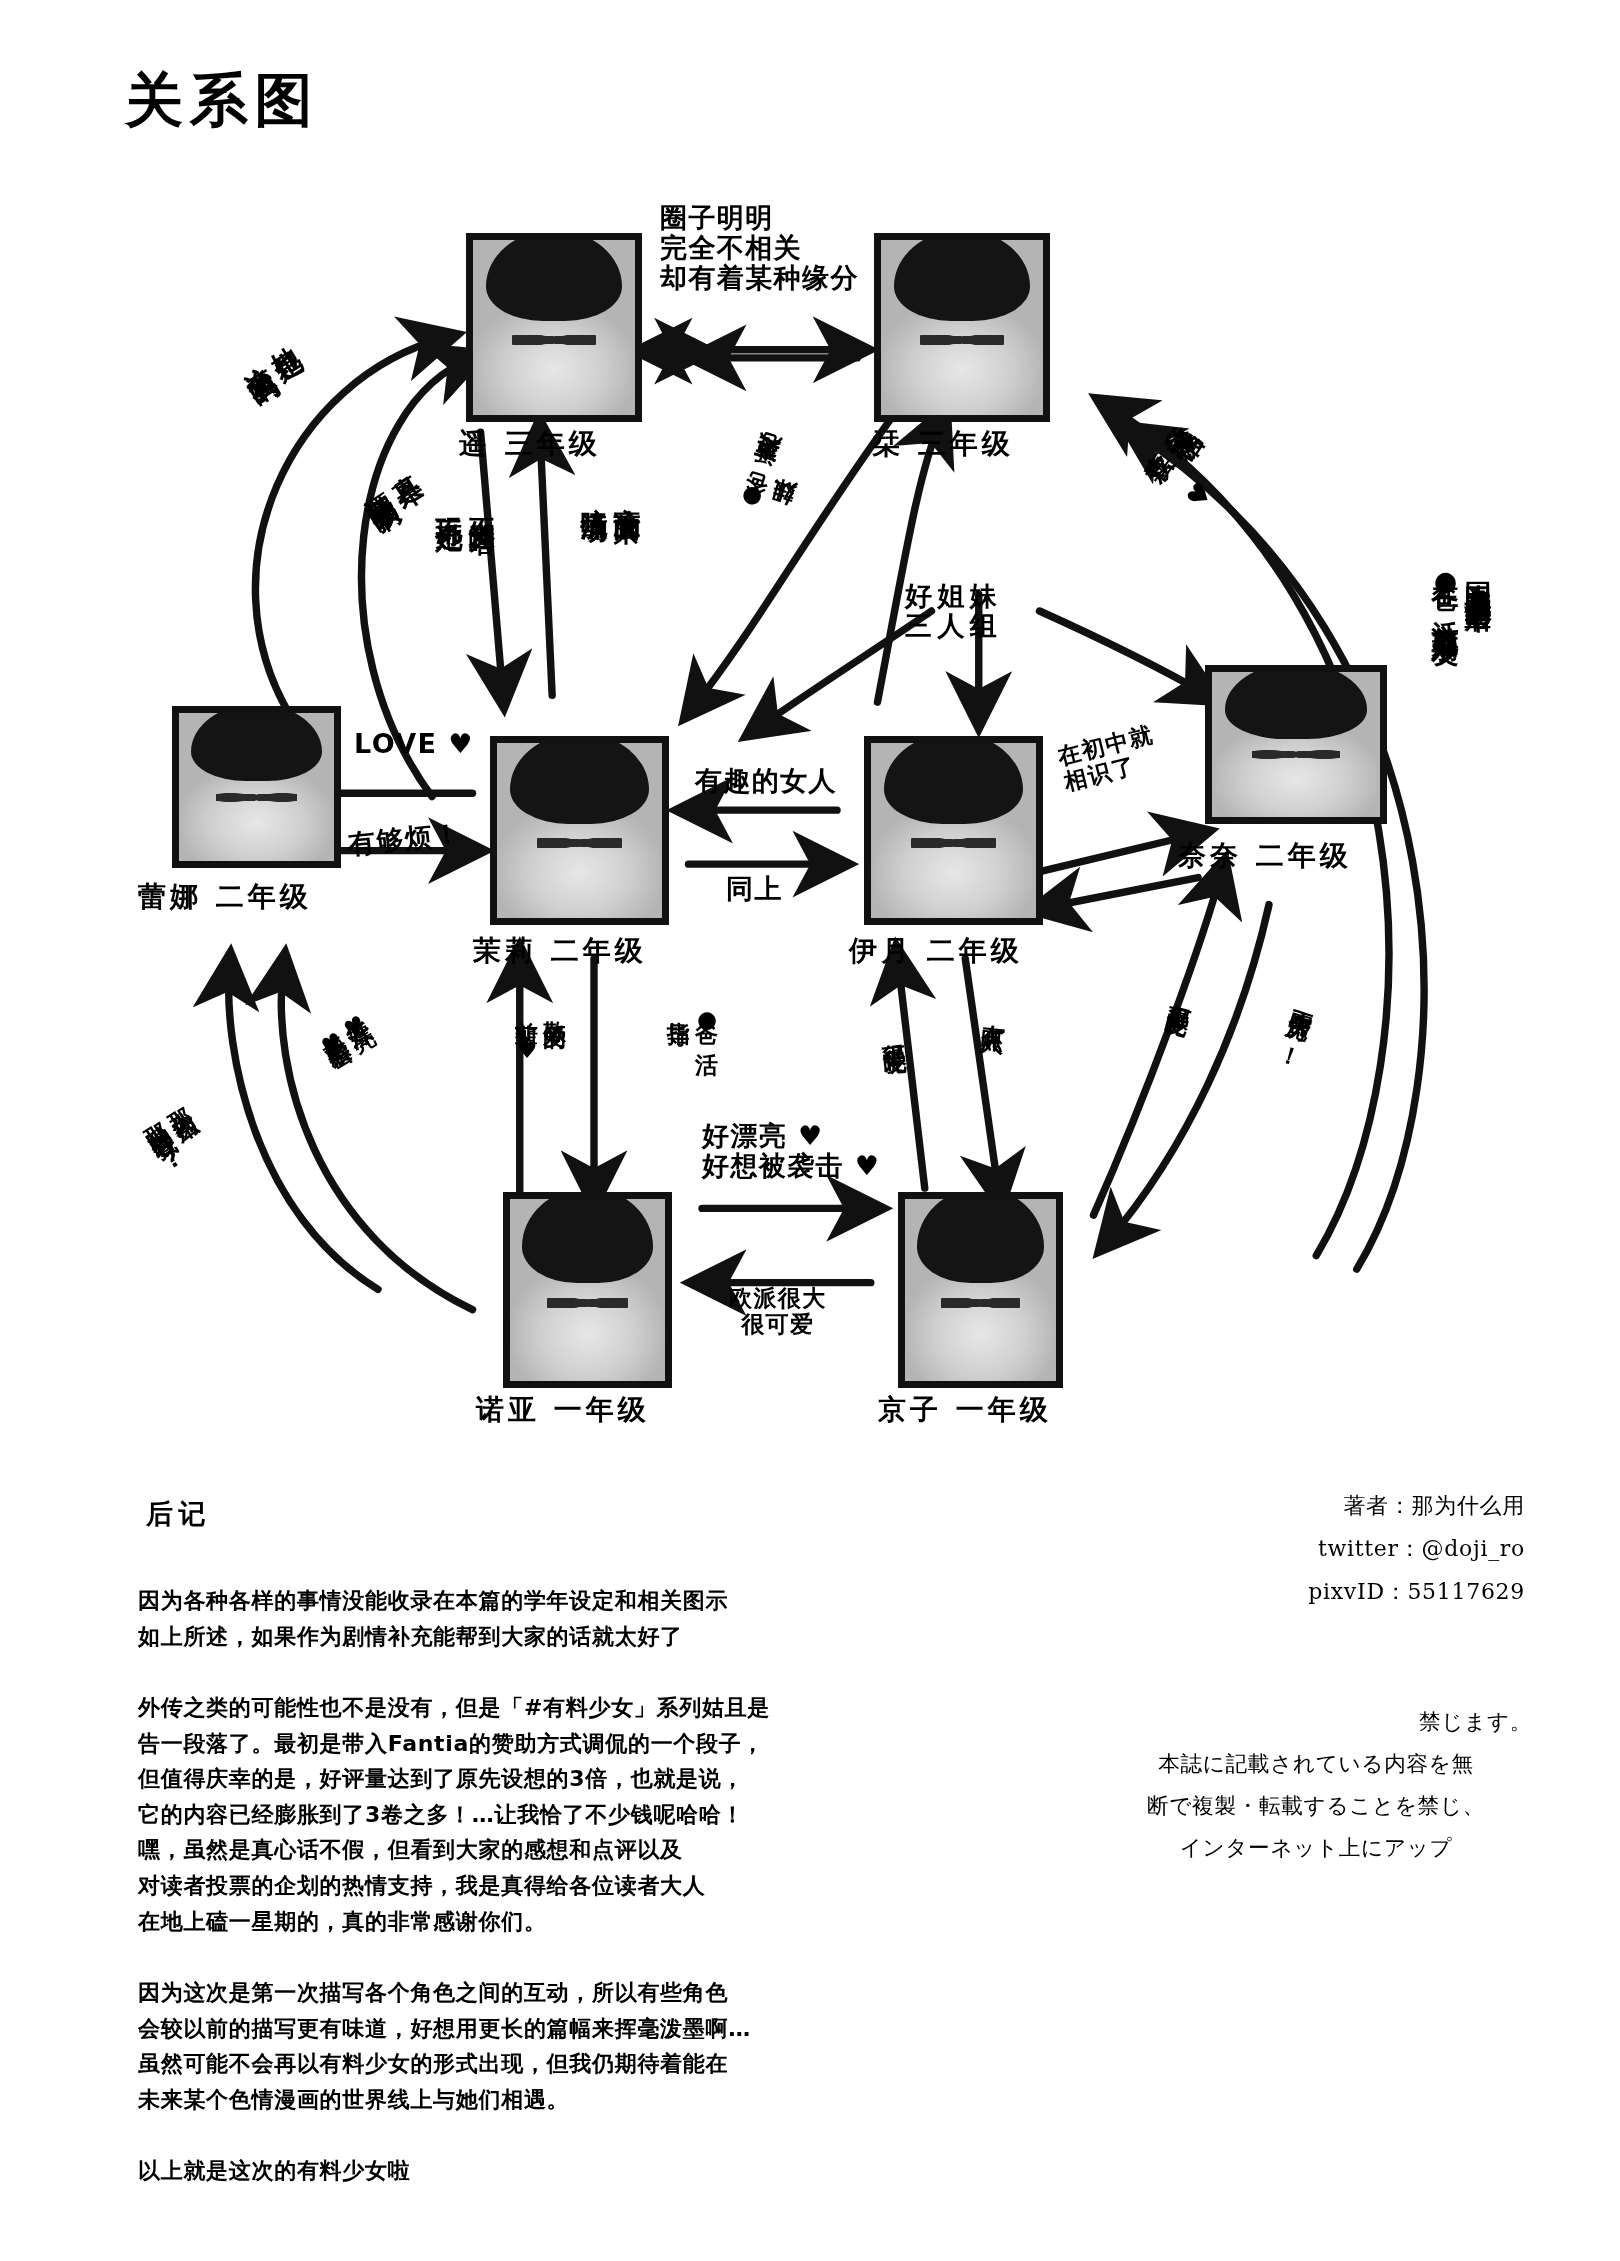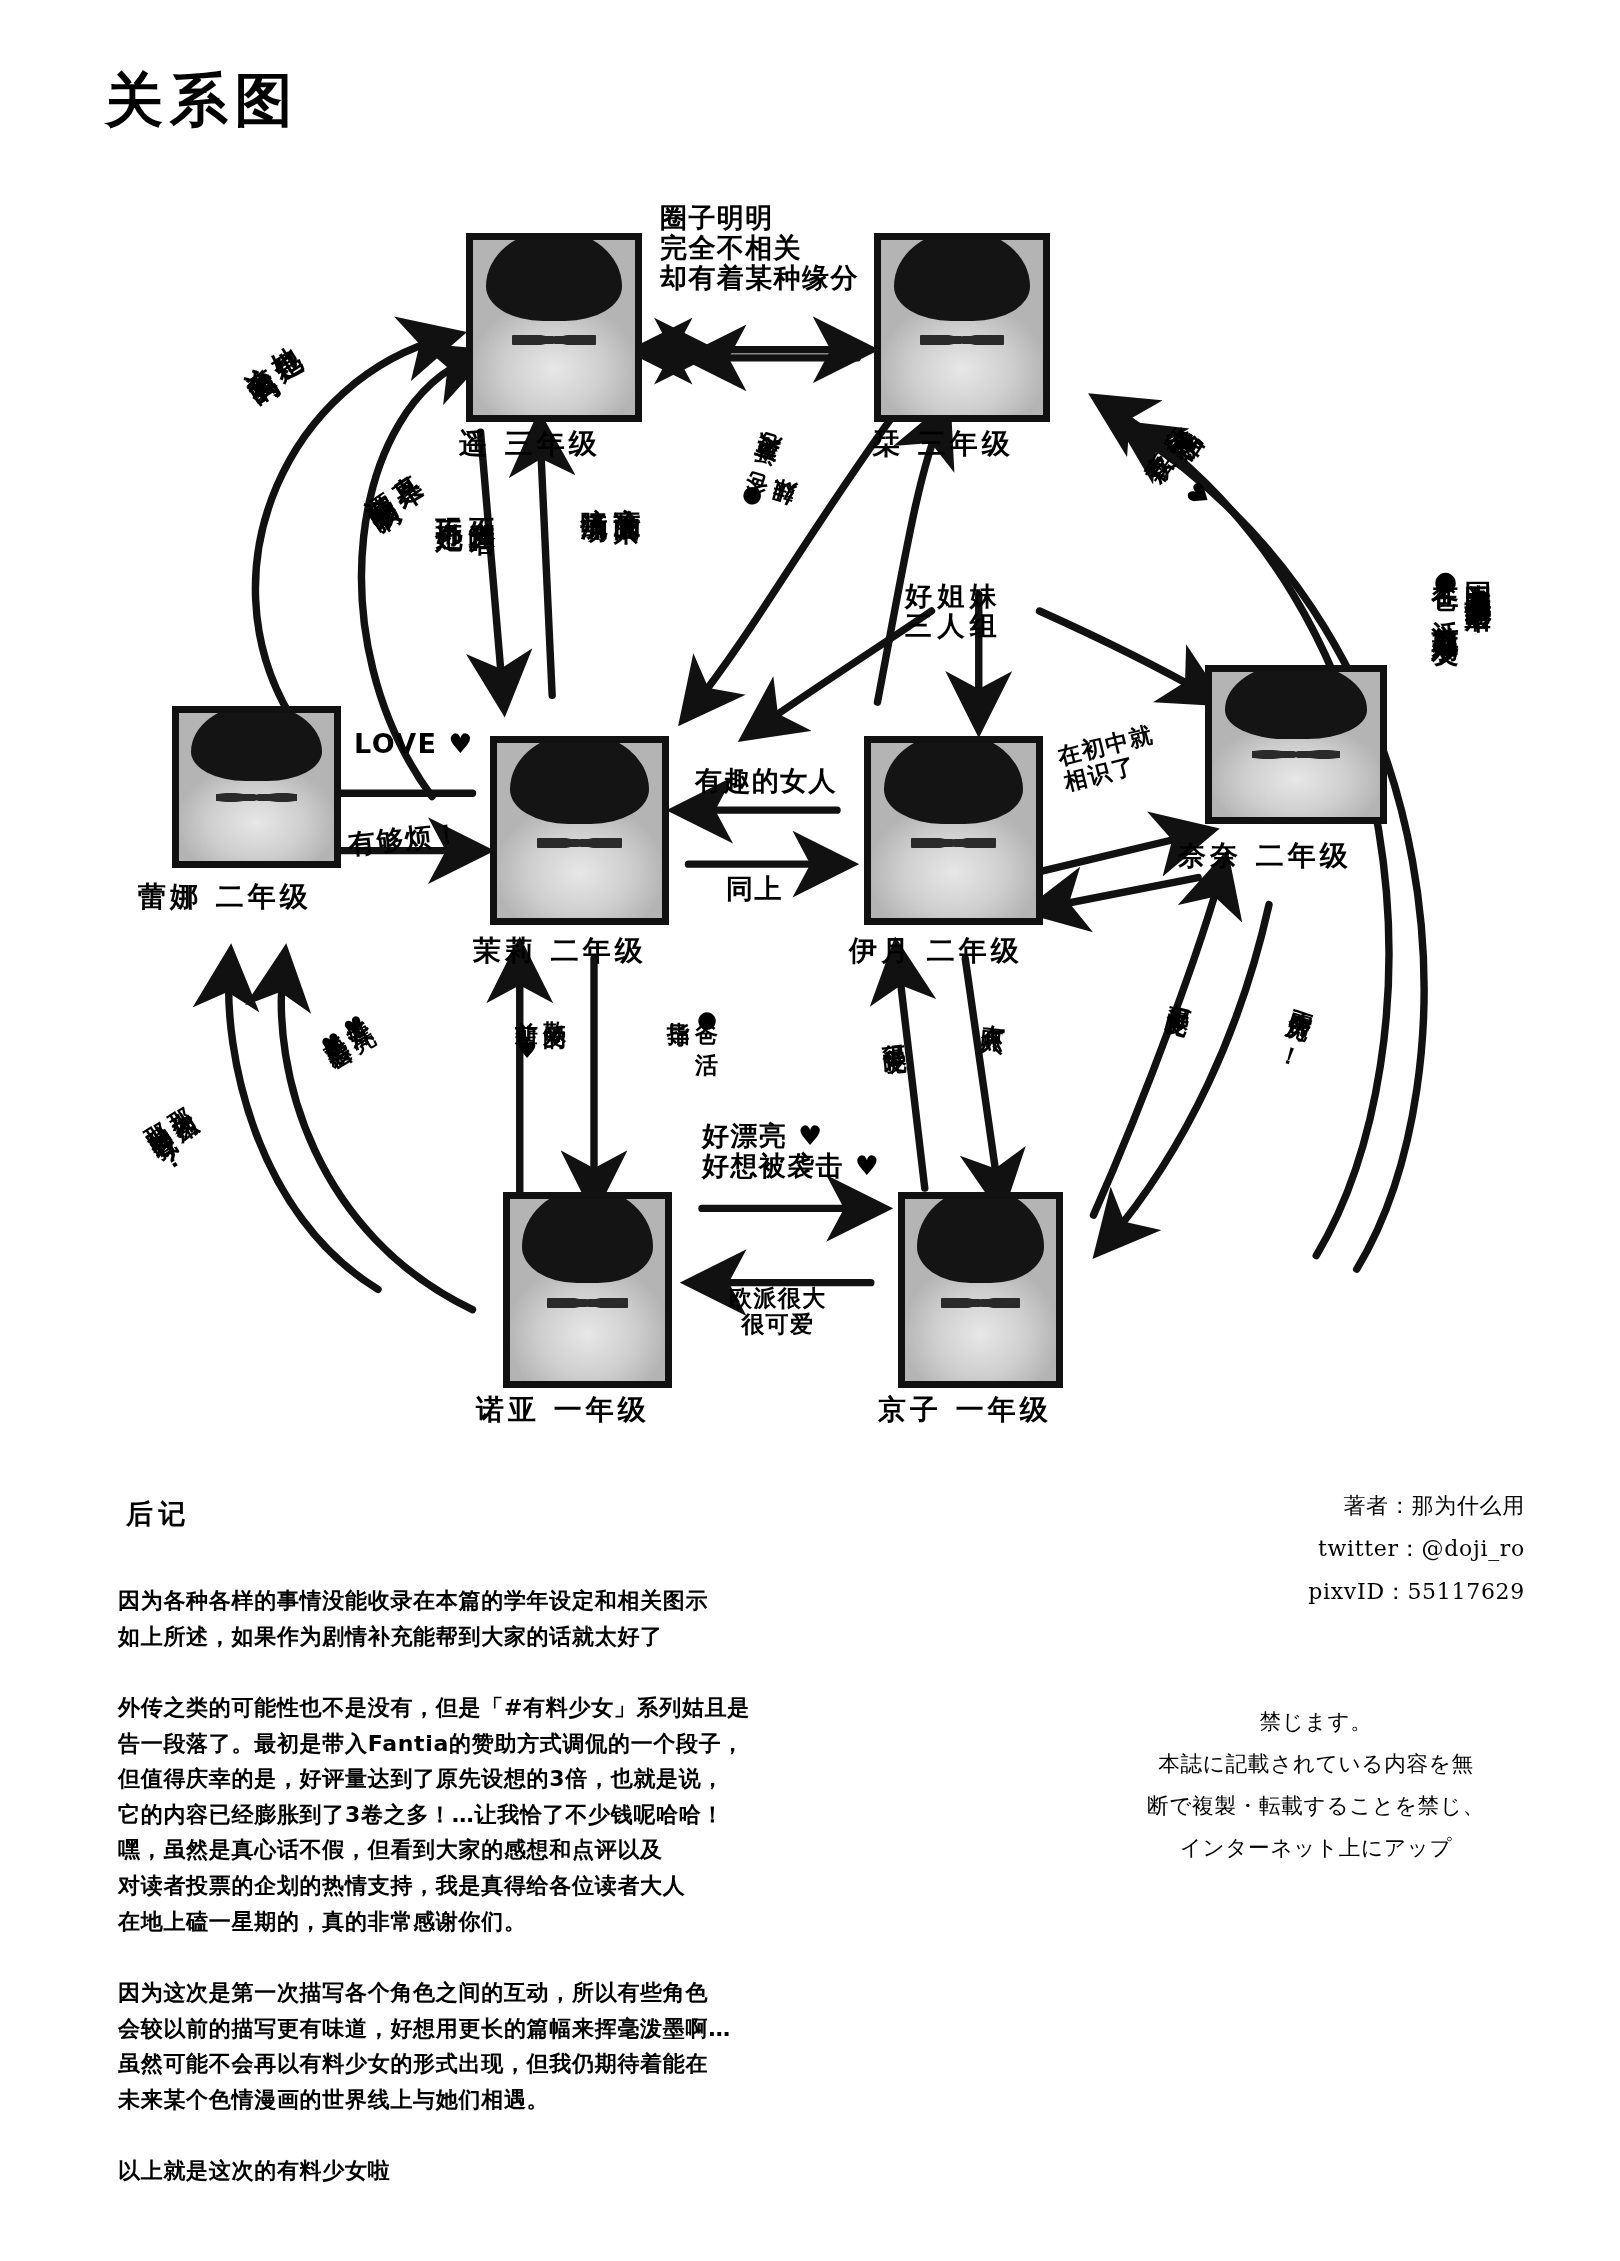--- a/index.html
+++ b/index.html
@@ -5,21 +5,21 @@
   * { box-sizing: border-box; }
   html, body { margin:0; padding:0; background:#ffffff; }
   body {
     width:1620px; height:2261px;
     position:relative; overflow:hidden;
     font-family:"DejaVu Sans", sans-serif;
     color:#000;
   }
 
   
-  .abs { position:absolute; }
+  .abs { position:absolute;margin-left:20px; }
   .hand { font-family:"DejaVu Sans", sans-serif; font-weight:700; }
   .serif { font-family:"DejaVu Serif", serif; }
 
   
   #page-title {
     left:105px; top:71px;
     font-size:58px; font-weight:700; letter-spacing:6.8px;
     line-height:1;
   }
 
@@ -267,18 +267,18 @@
 
 以上就是这次的有料少女啦</div>
 
 <div class="abs serif" id="colophon">
   <div>著者：那为什么用</div>
   <div>twitter：@doji_ro</div>
   <div>pixvID：55117629</div>
 </div>
 
 <div class="abs serif" id="notice">
-  <div style="">禁じます。</div>
+  <div style="text-align:right">禁じます。</div>
   <div>本誌に記載されている内容を無</div>
   <div>断で複製・転載することを禁じ、</div>
   <div>インターネット上にアップ</div>
 </div>
 
 
 </body></html>

